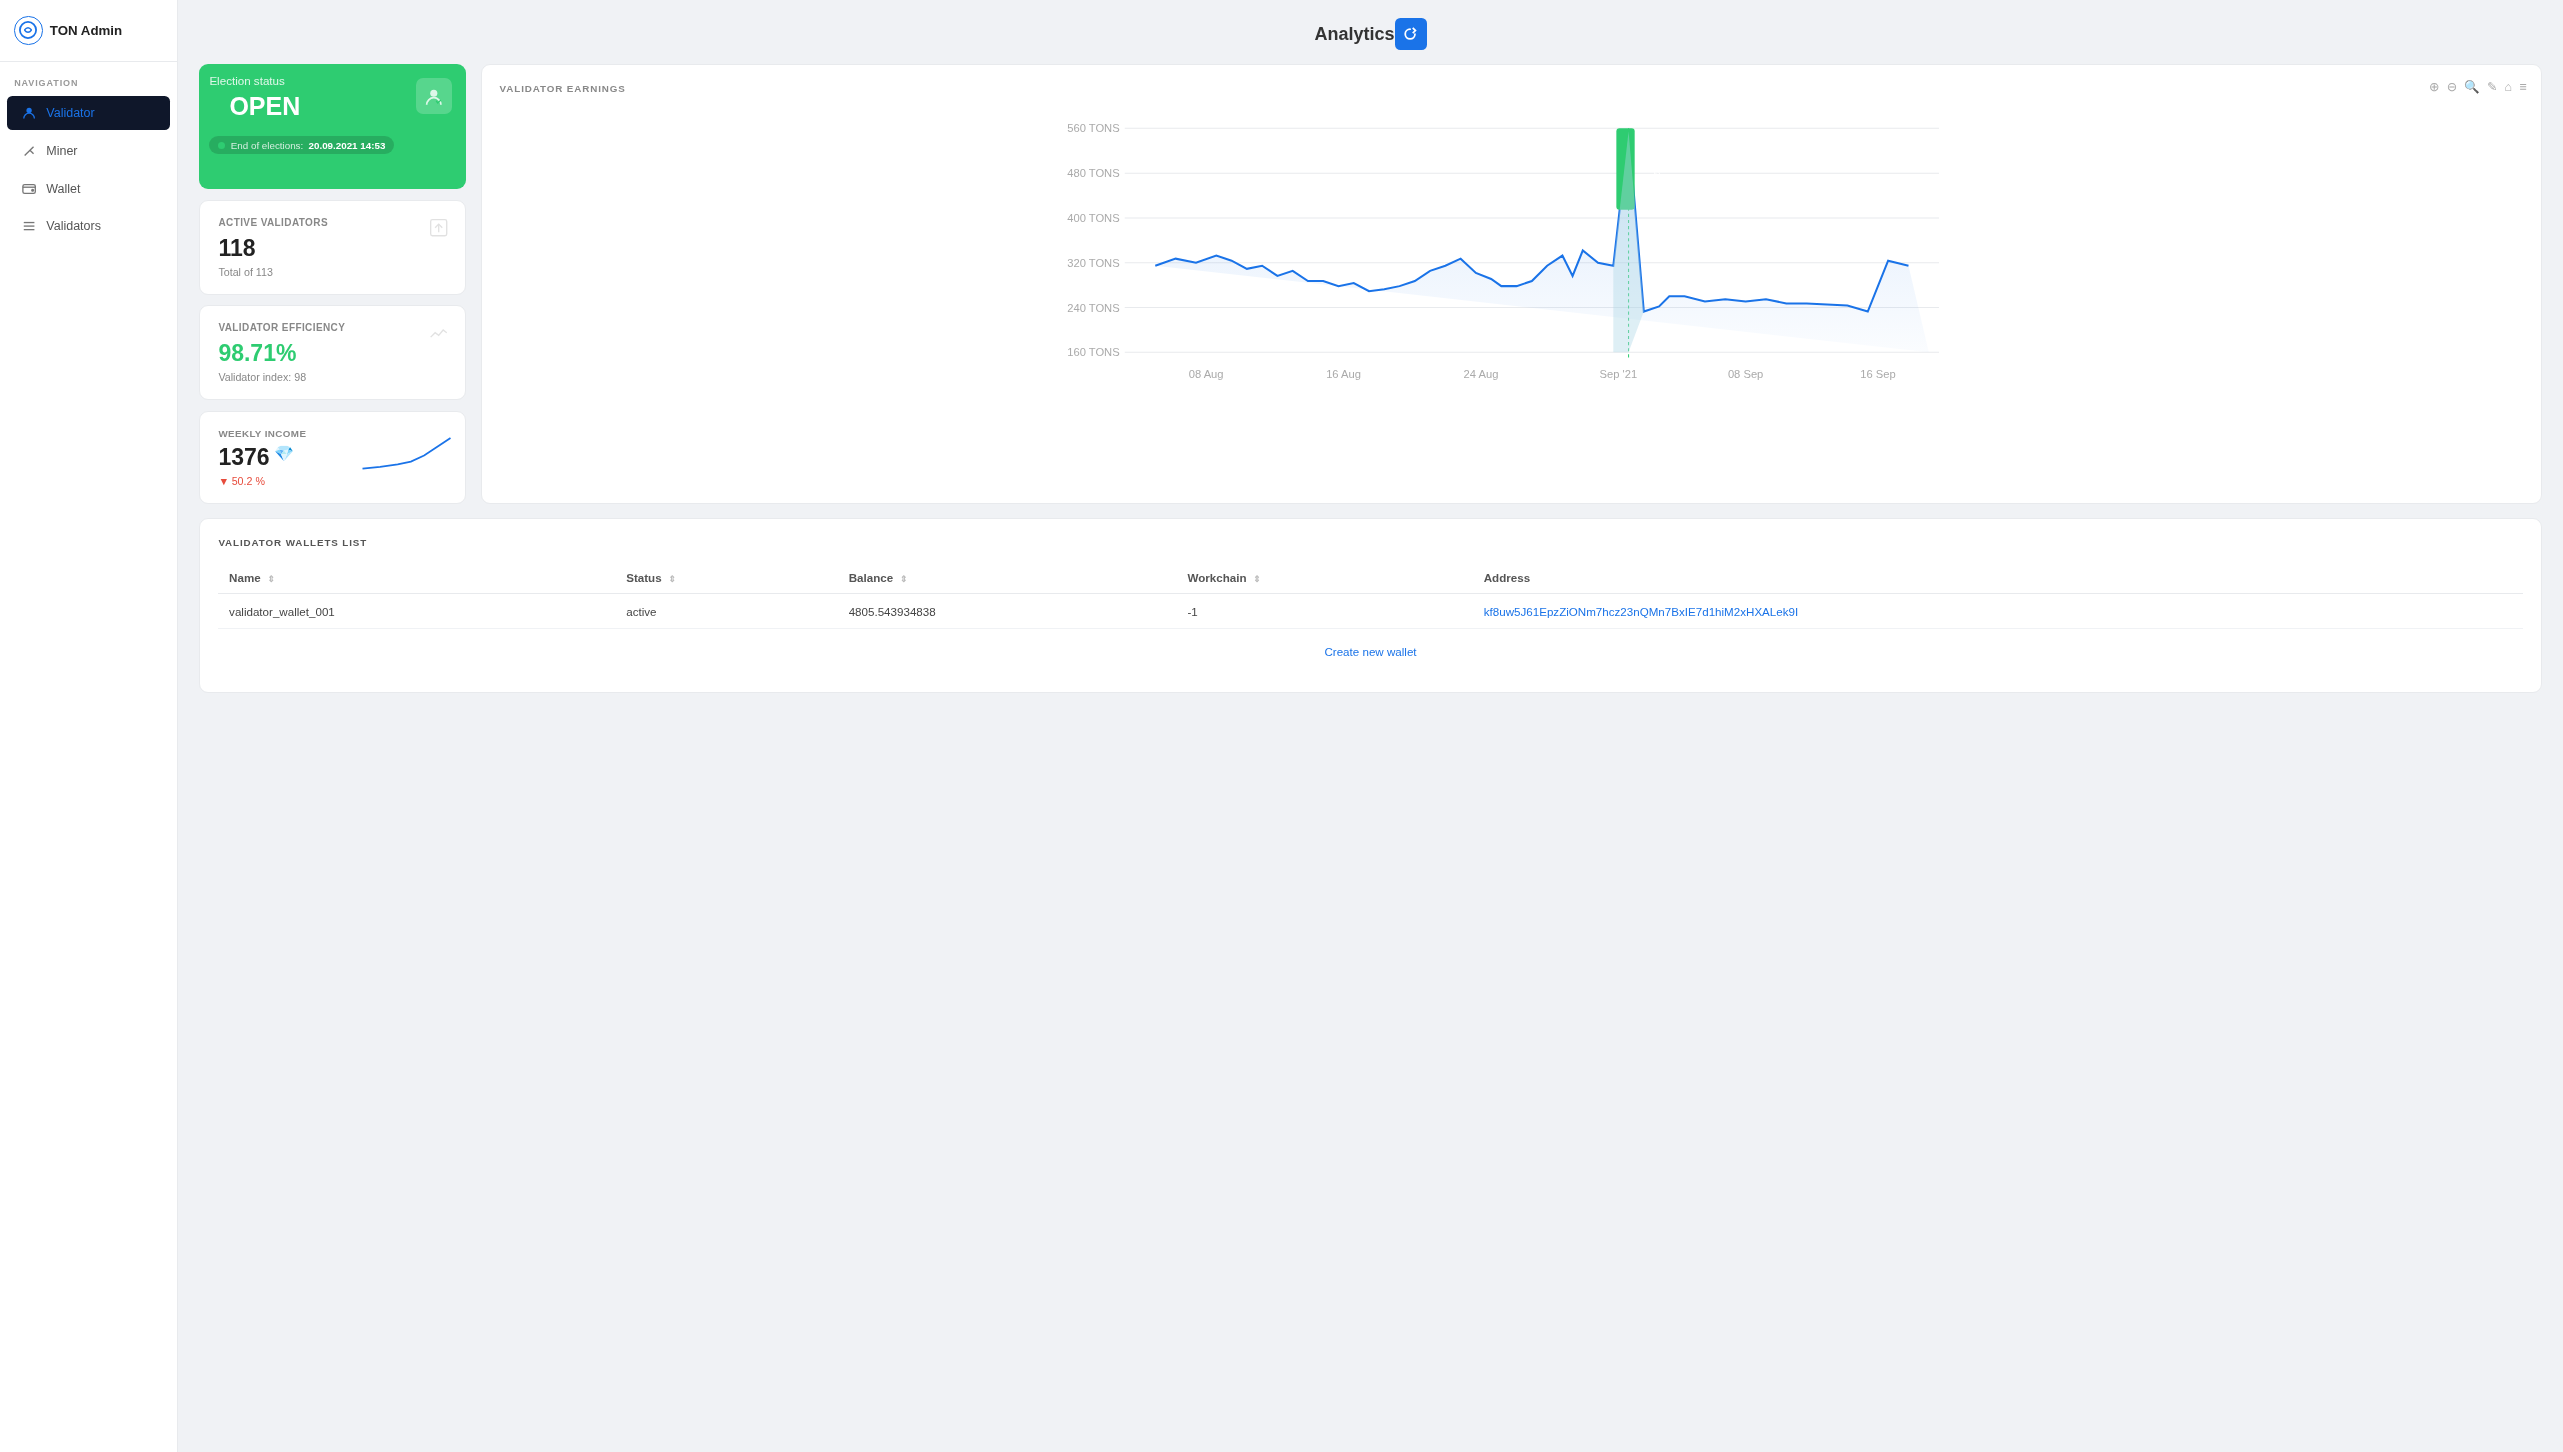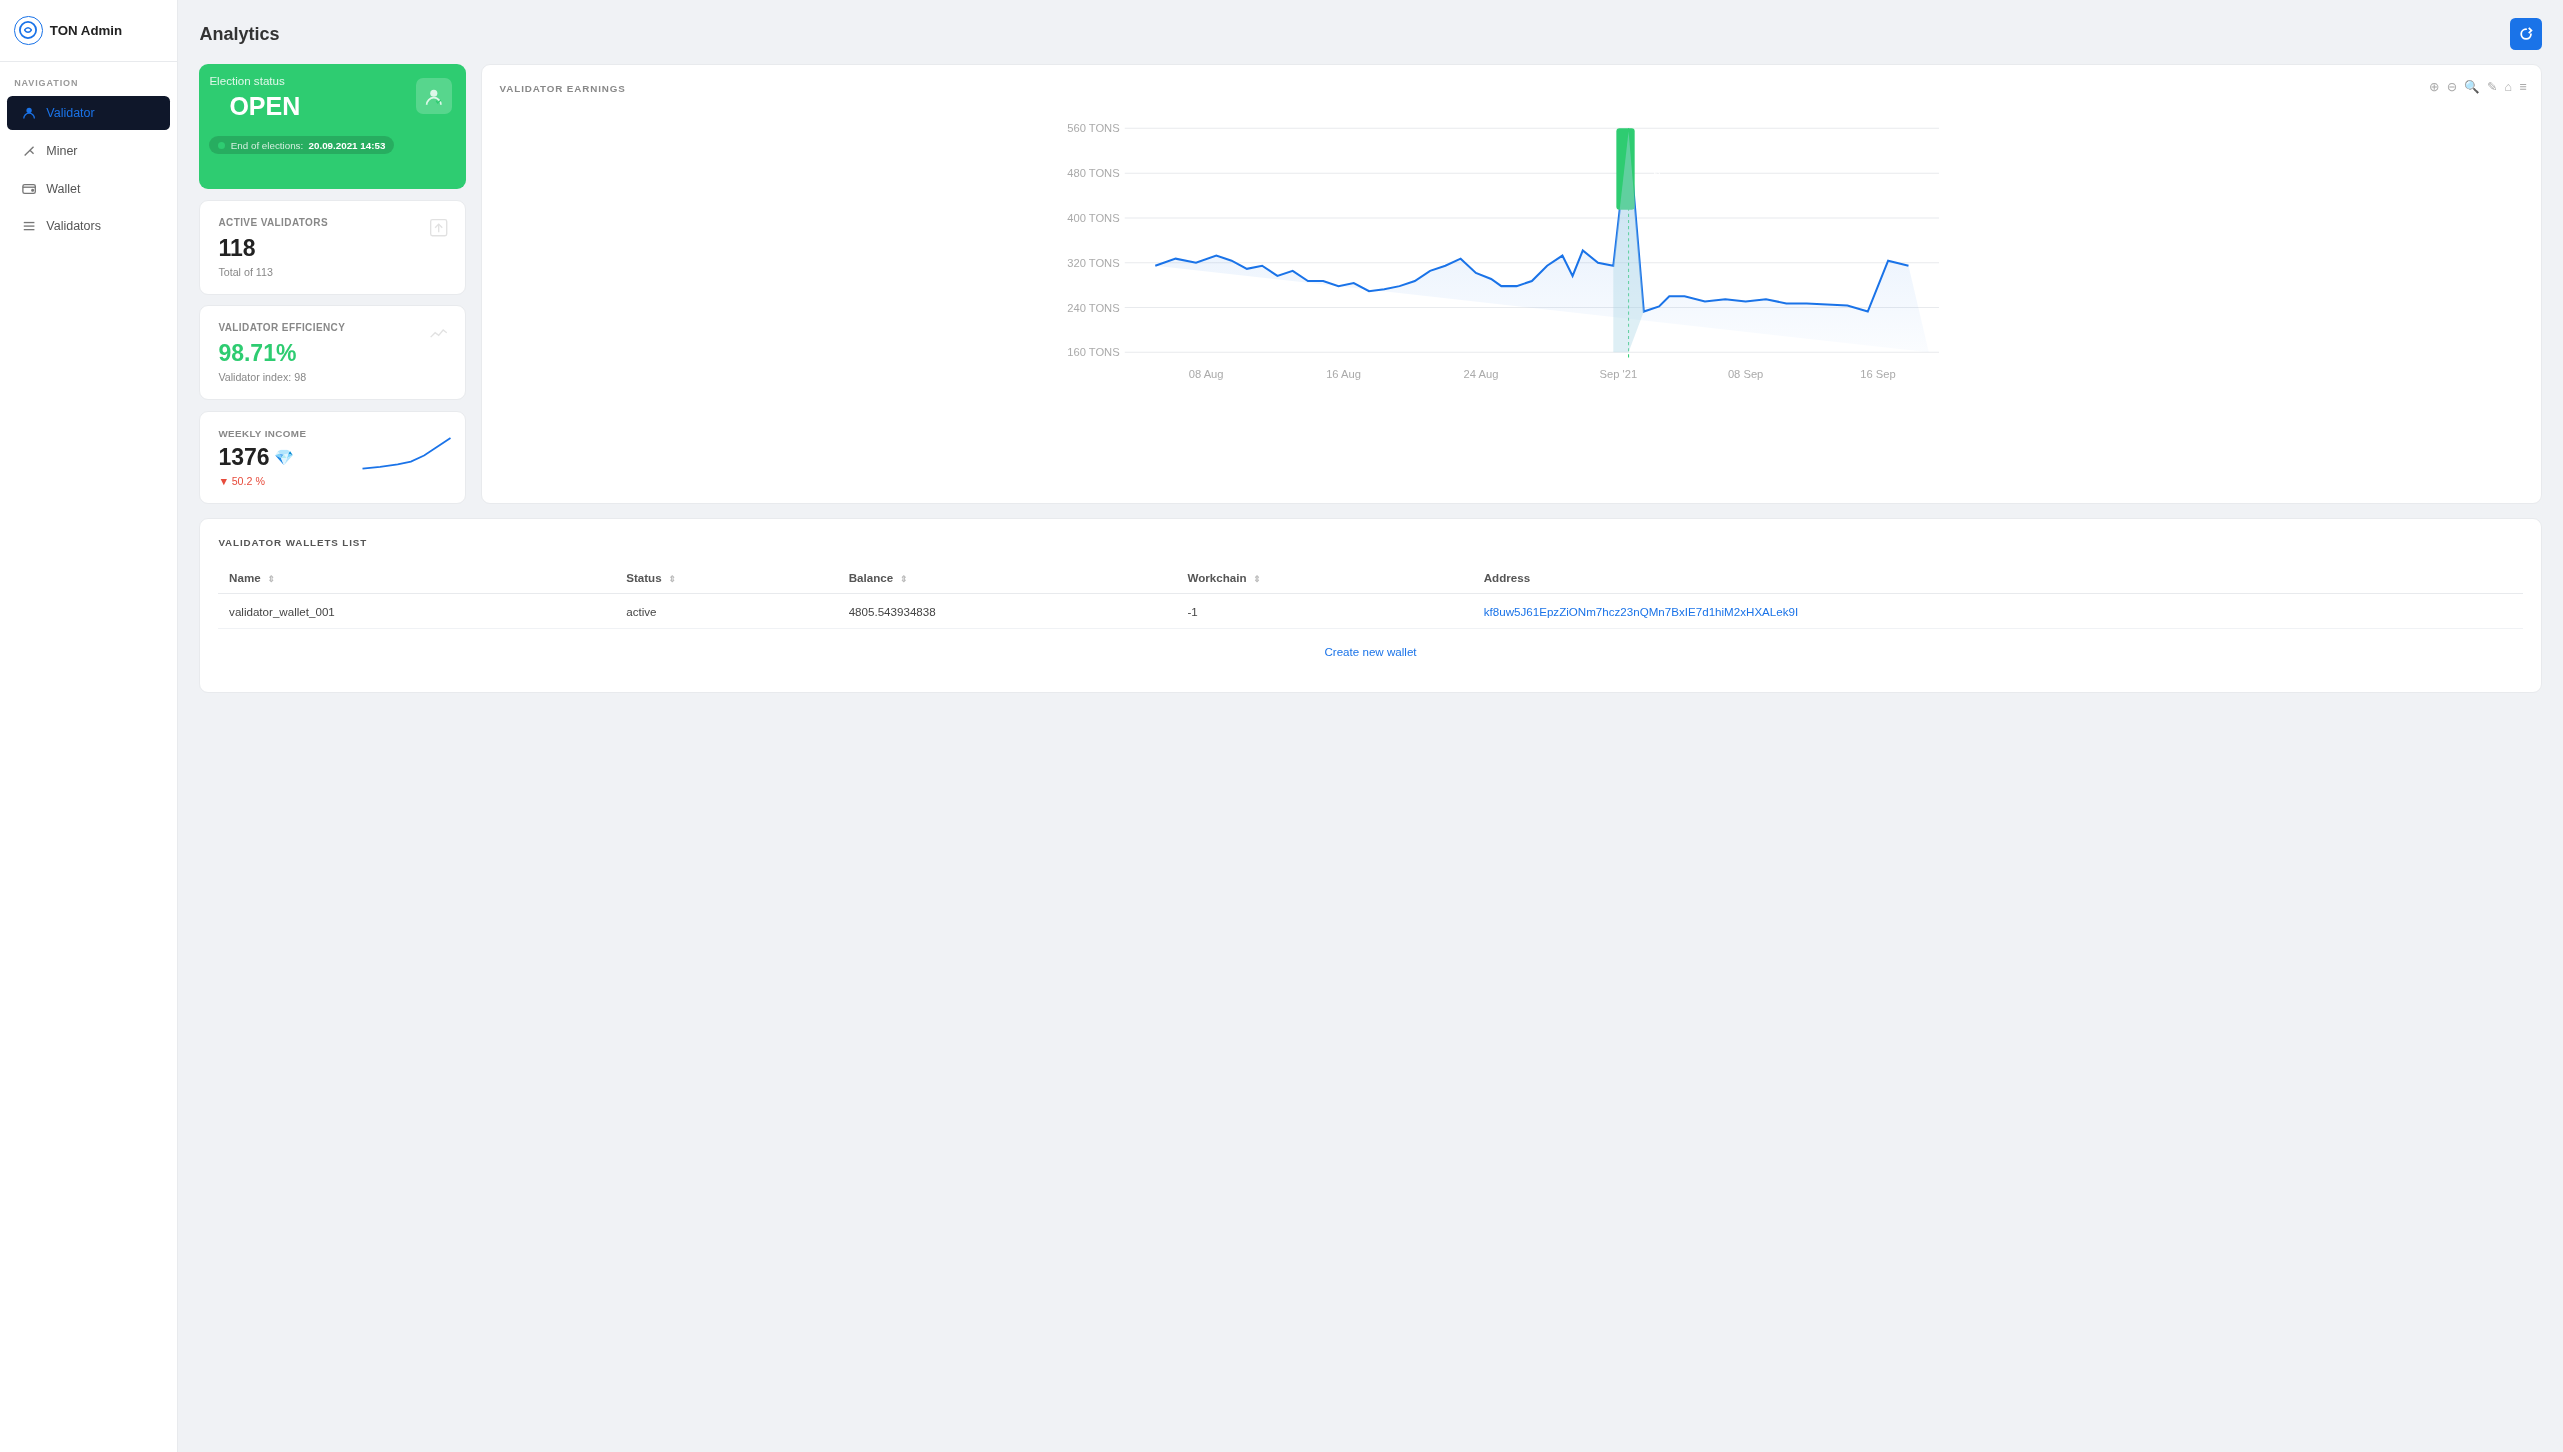--- a/index.html
+++ b/index.html
@@ -39,21 +39,21 @@
       border-radius: 5.3px; margin: 1.8px 7.1px;
     }
     .nav-item.active { background: #0f172a; color: #1a73e8; }
     .nav-icon { width: 16px; height: 16px; display: flex; align-items: center; justify-content: center; }
 
     
     .main {
       flex: 1; overflow-y: auto; display: flex; flex-direction: column;
     }
     .main-header {
-      display: flex; align-items: center; justify-content: space-between;
+      display: flex; align-items: center; justify-content: center;
       padding: 18px 21.4px 14.2px;
     }
     .main-title { font-size: 18px; font-weight: 600; color: #333; }
     .refresh-btn {
       width: 32px; height: 32px; background: #1a73e8; border: none; border-radius: 5.3px;
       display: flex; align-items: center; justify-content: center; cursor: pointer;
       color: #fff;
     }
 
     .content { padding: 0 21.4px 21.4px; display: flex; flex-direction: column; gap: 14.2px; }
@@ -97,21 +97,21 @@
       position: absolute; right: 16px; top: 16px; opacity: 0.35;
       font-size: 19.6px;
     }
 
     
     .weekly-card {
       background: #fff; border-radius: 9px; padding: 16px 18px;
       border: 0.9px solid #e8eaed; position: relative;
     }
     .weekly-label { font-size: 9.8px; font-weight: 600; color: #888; text-transform: uppercase; letter-spacing: 0.4px; margin-bottom: 5.3px; }
-    .weekly-value-row { display: flex; align-items: center; gap: 5.3px; }
+    .weekly-value-row { display: flex; align-items: flex-start; gap: 5.3px; }
     .weekly-value { font-size: 23px; font-weight: 600; color: #222; }
     .diamond-icon { font-size: 16px; }
     .weekly-change { font-size: 10.7px; color: #e74c3c; margin-top: 3.6px; display: flex; align-items: center; gap: 2.7px; }
     .weekly-sparkline { position: absolute; right: 14.2px; top: 50%; transform: translateY(-50%); }
 
     
     .chart-panel {
       flex: 1; background: #fff; border-radius: 9px; padding: 18px;
       border: 0.9px solid #e8eaed; min-height: 338px; position: relative;
     }

